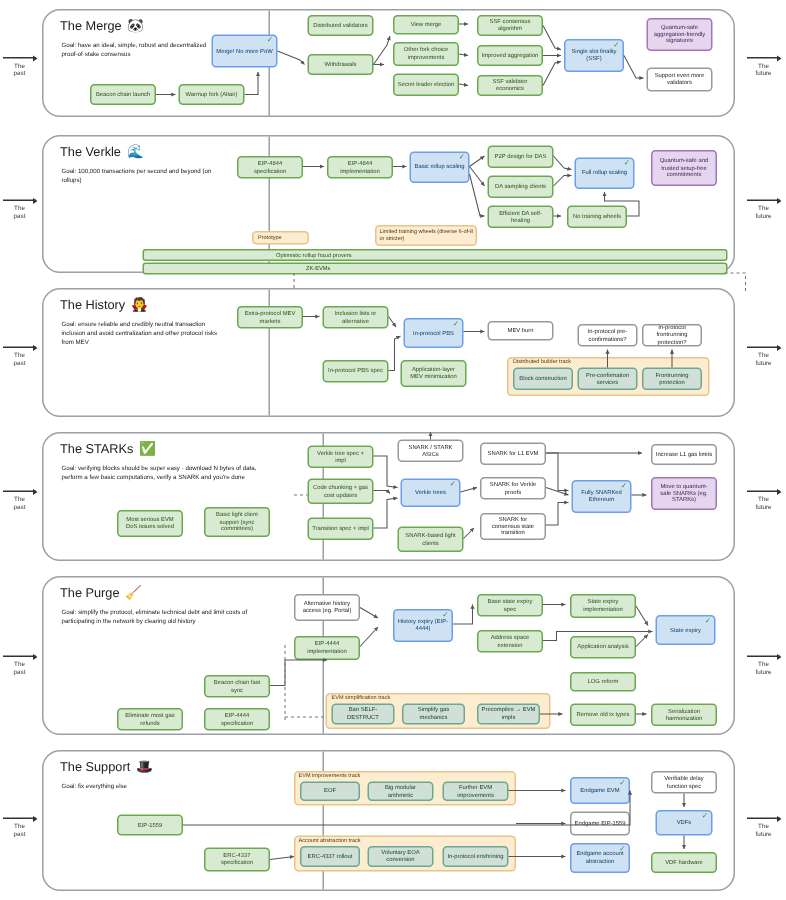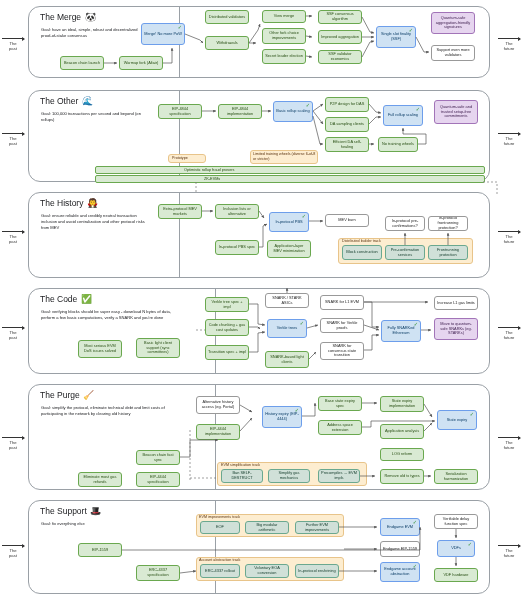--- a/index.html
+++ b/index.html
@@ -198,21 +198,21 @@
       <span class="lbl">Quantum-safe aggregation-friendly signatures</span>
     </div>
   <div class="node n-white" style="left:431px;top:45px;width:44px;height:16px;">
       <span class="lbl">Support even more validators</span>
     </div>
 
   <div class="section" style="left:28px;top:90px;width:462px;height:92px;">
     <div class="sec-divider" style="left:150px;"></div>
   </div>
   <div class="sec-title" style="left:40px;top:96px;">
-    <span>The Other</span><span class="sec-emoji">🌊</span>
+    <span>The Verkle</span><span class="sec-emoji">🌊</span>
   </div>
   <div class="sec-goal" style="left:41px;top:111px;width:104px;">Goal: 100,000 transactions per second and beyond (on rollups)</div>
 
   <div class="node n-green" style="left:158px;top:104px;width:44px;height:15px;">
       <span class="lbl">EIP-4844 specification</span>
     </div>
   <div class="node n-green" style="left:218px;top:104px;width:44px;height:15px;">
       <span class="lbl">EIP-4844 implementation</span>
     </div>
   <div class="node n-blue" style="left:273px;top:101px;width:40px;height:21px;">
@@ -294,21 +294,21 @@
       <span class="lbl">In-protocol pre-confirmations?</span>
     </div>
   <div class="node n-white" style="left:428px;top:216px;width:40px;height:15px;">
       <span class="lbl">In-protocol frontrunning protection?</span>
     </div>
 
   <div class="section" style="left:28px;top:288px;width:462px;height:86px;">
     <div class="sec-divider" style="left:186px;"></div>
   </div>
   <div class="sec-title" style="left:40px;top:294px;">
-    <span>The Code</span><span class="sec-emoji">✅</span>
+    <span>The STARKs</span><span class="sec-emoji">✅</span>
   </div>
   <div class="sec-goal" style="left:41px;top:309px;width:140px;">Goal: verifying blocks should be super easy - download N bytes of data, perform a few basic computations, verify a SNARK and you're done</div>
 
   <div class="node n-green" style="left:78px;top:340px;width:44px;height:18px;">
       <span class="lbl">Most serious EVM DoS issues solved</span>
     </div>
   <div class="node n-green" style="left:136px;top:338px;width:44px;height:20px;">
       <span class="lbl">Basic light client support (sync committees)</span>
     </div>
   <div class="node n-green" style="left:205px;top:297px;width:44px;height:15px;">

